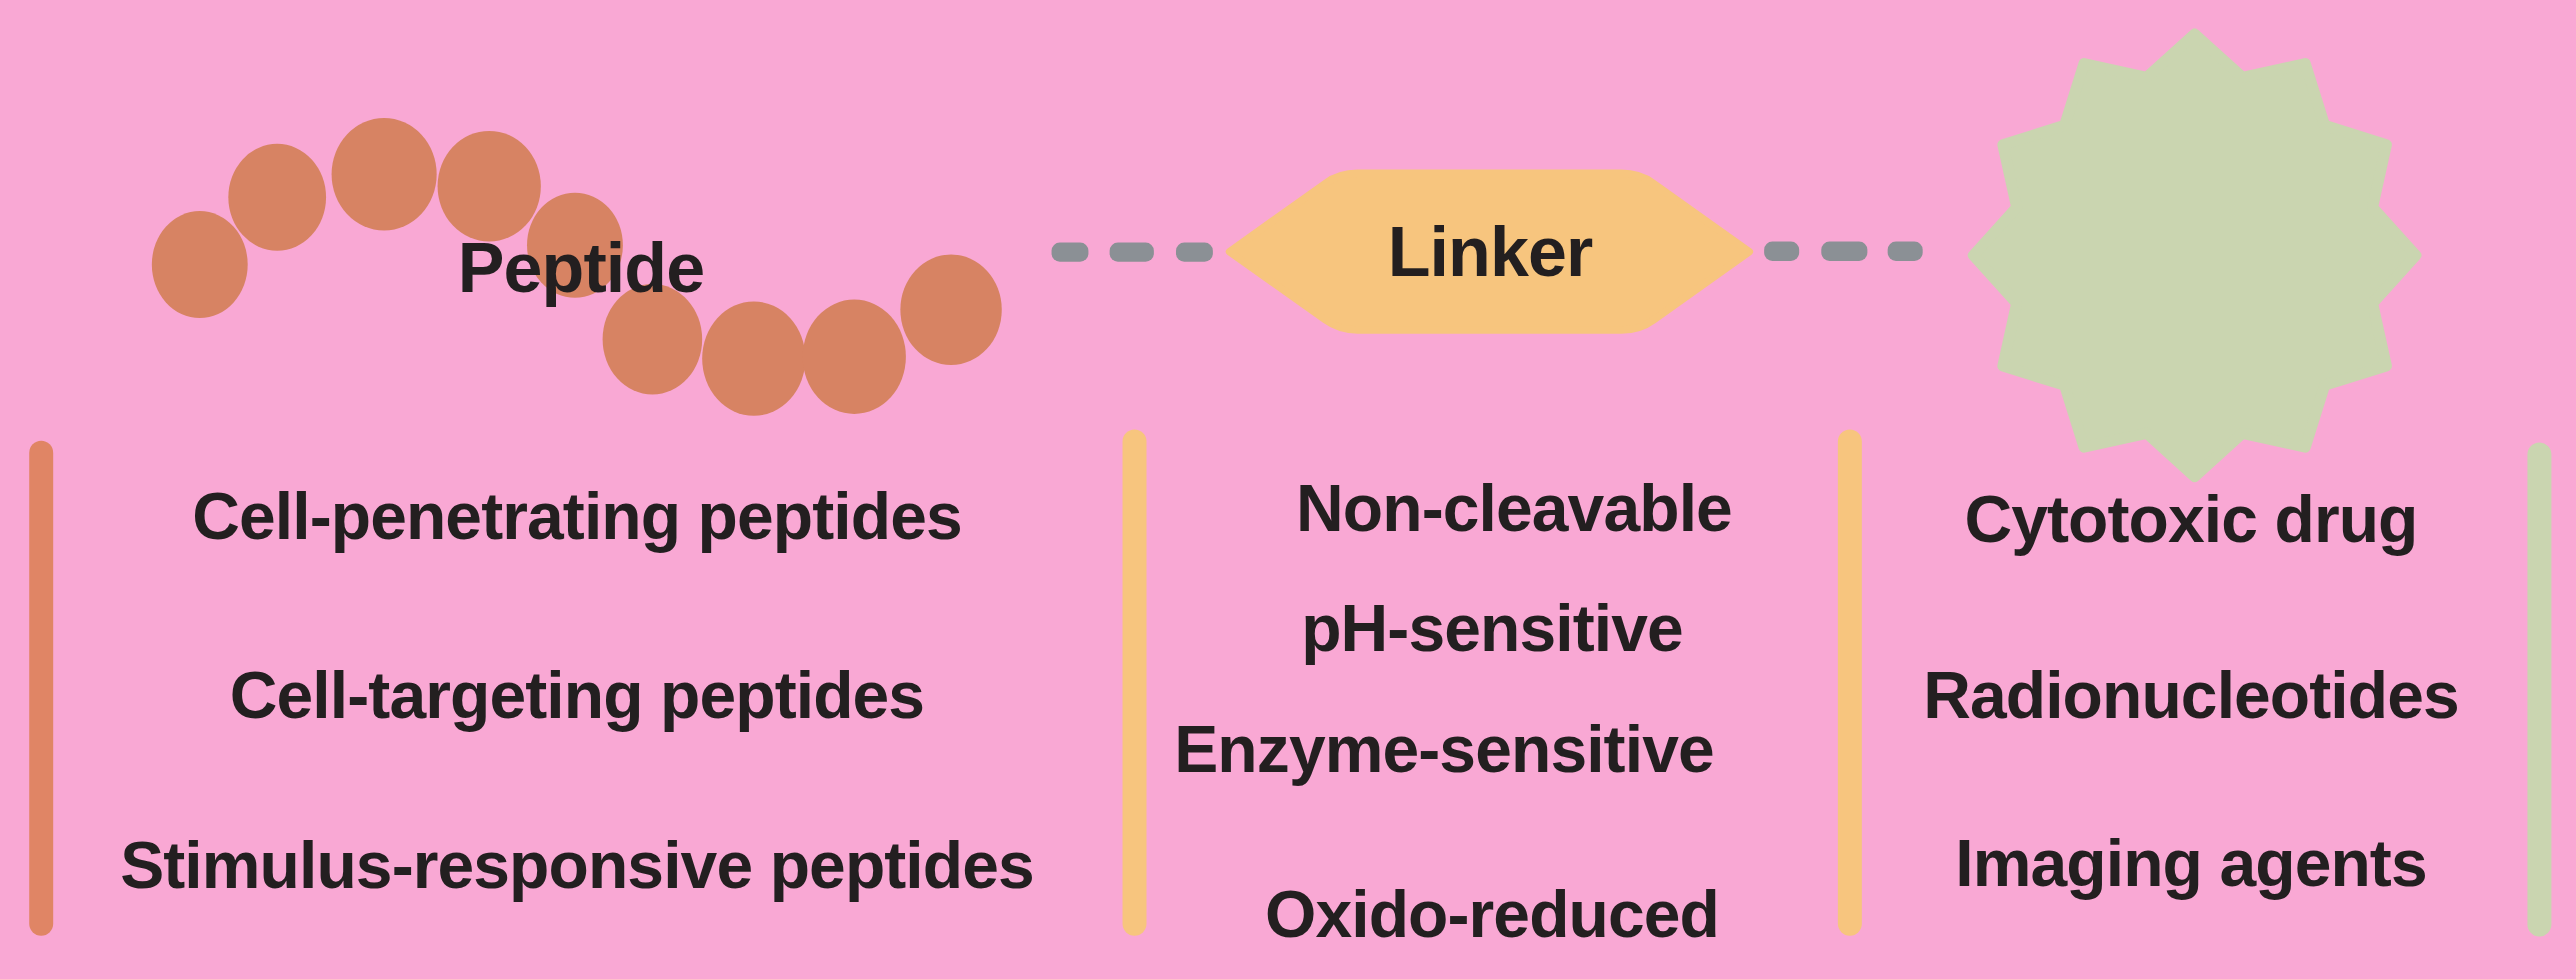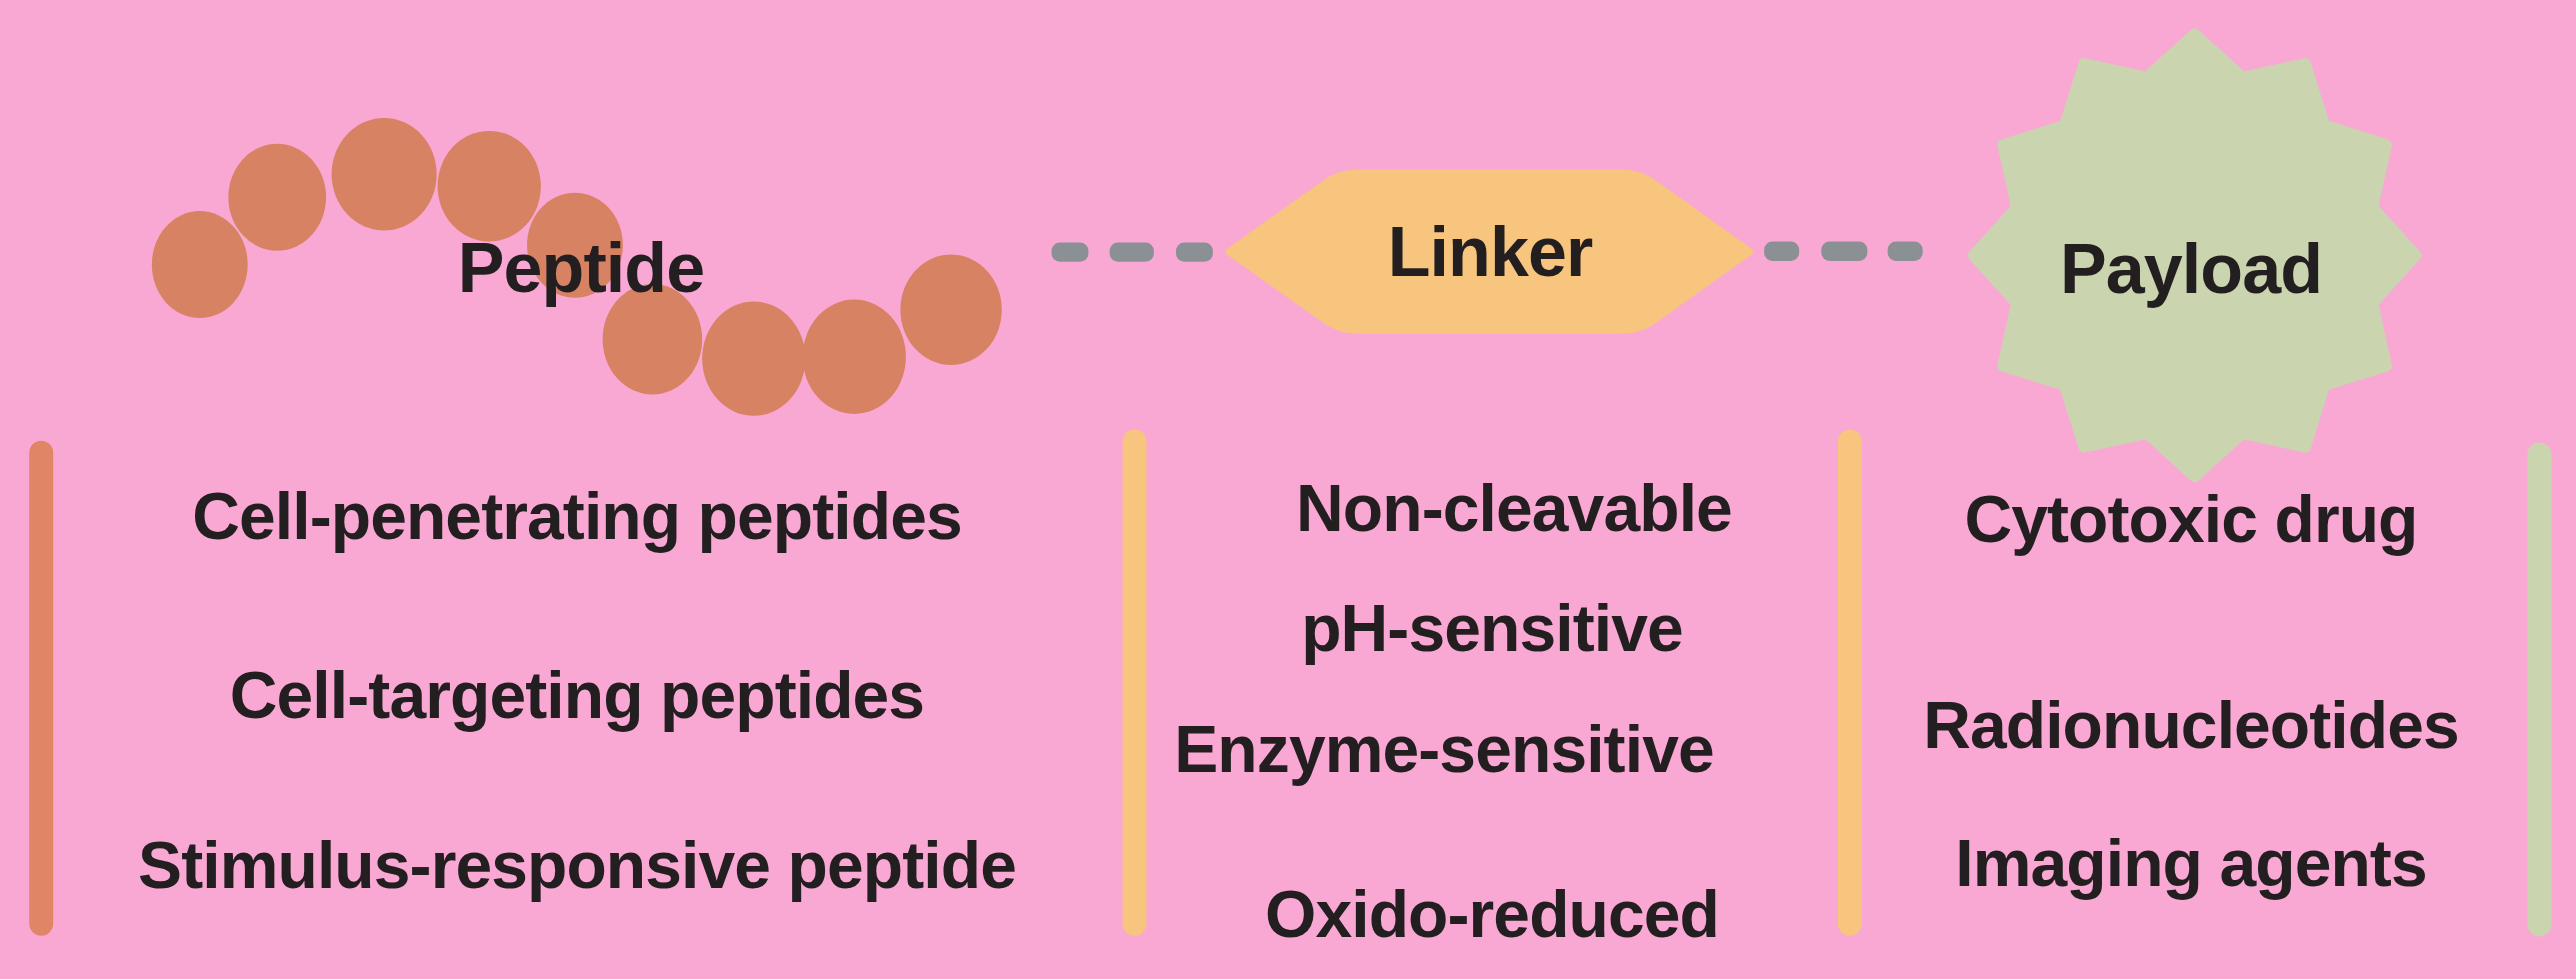--- a/index.html
+++ b/index.html
@@ -84,35 +84,34 @@
                      2187,225 2172,157 2239,136 2260,69 2328,84" fill="#cad5b0"></polygon>
 
     <rect x="31" y="478" width="26" height="537" rx="13" fill="#e08565"></rect>
     <rect x="1217" y="466" width="26" height="549" rx="13" fill="#f7c57e"></rect>
     <rect x="1993" y="466" width="26" height="549" rx="13" fill="#f7c57e"></rect>
     <rect x="2741" y="480" width="26" height="536" rx="13" fill="#cad5b0"></rect>
   </svg>
 
   <div class="shape-label" style="left:581px;  top:268px;">Peptide</div>
   <div class="shape-label" style="left:1490px; top:252px;">Linker</div>
-  <div class="shape-label" style="left:2191px; top:269px;">Payload</div>
 
   <div>
     <div class="row-item" style="left:577px; top:516px;">Cell-penetrating peptides</div>
     <div class="row-item" style="left:577px; top:695px;">Cell-targeting peptides</div>
-    <div class="row-item" style="left:577px; top:865px;">Stimulus-responsive peptide</div>
+    <div class="row-item" style="left:577px; top:865px;">Stimulus-responsive peptides</div>
   </div>
 
   <div>
     <div class="row-item" style="left:1492px; top:508px;margin-left:22px;">Non-cleavable</div>
     <div class="row-item" style="left:1492px; top:628px;">pH-sensitive</div>
     <div class="row-item" style="left:1444px; top:749px;text-align:right;">Enzyme-sensitive</div>
     <div class="row-item" style="left:1492px; top:869px;margin-top:45px;">Oxido-reduced</div>
   </div>
 
   <div>
     <div class="row-item" style="left:2191px; top:519px;">Cytotoxic drug</div>
-    <div class="row-item" style="left:2191px; top:725px;">Radionucleotides</div>
+    <div class="row-item" style="left:2191px; top:695px;">Radionucleotides</div>
     <div class="row-item" style="left:2191px; top:863px;">Imaging agents</div>
   </div>
 
 </div>
 
 
 </body></html>

